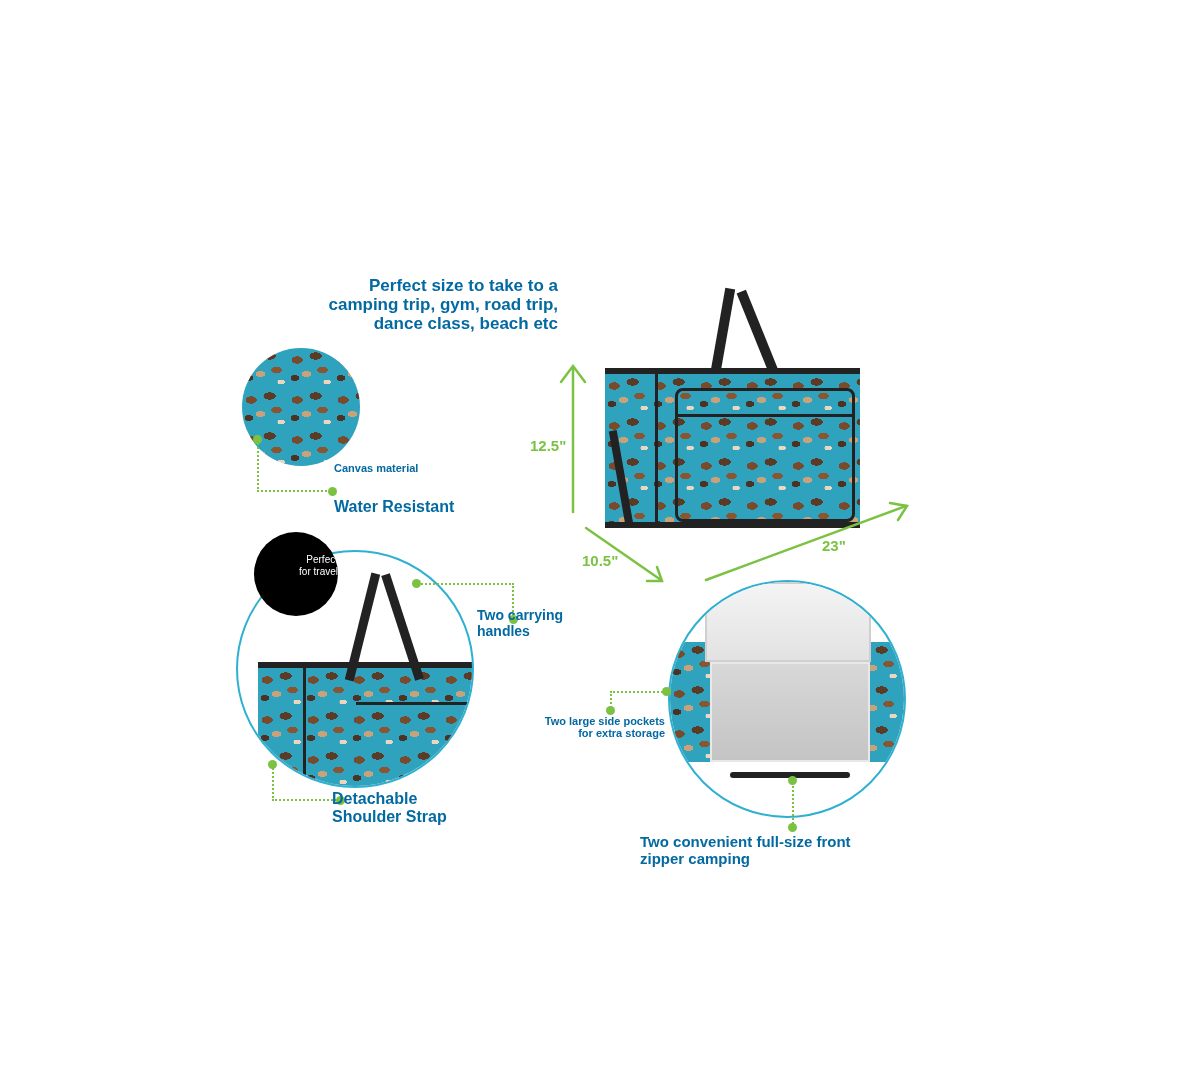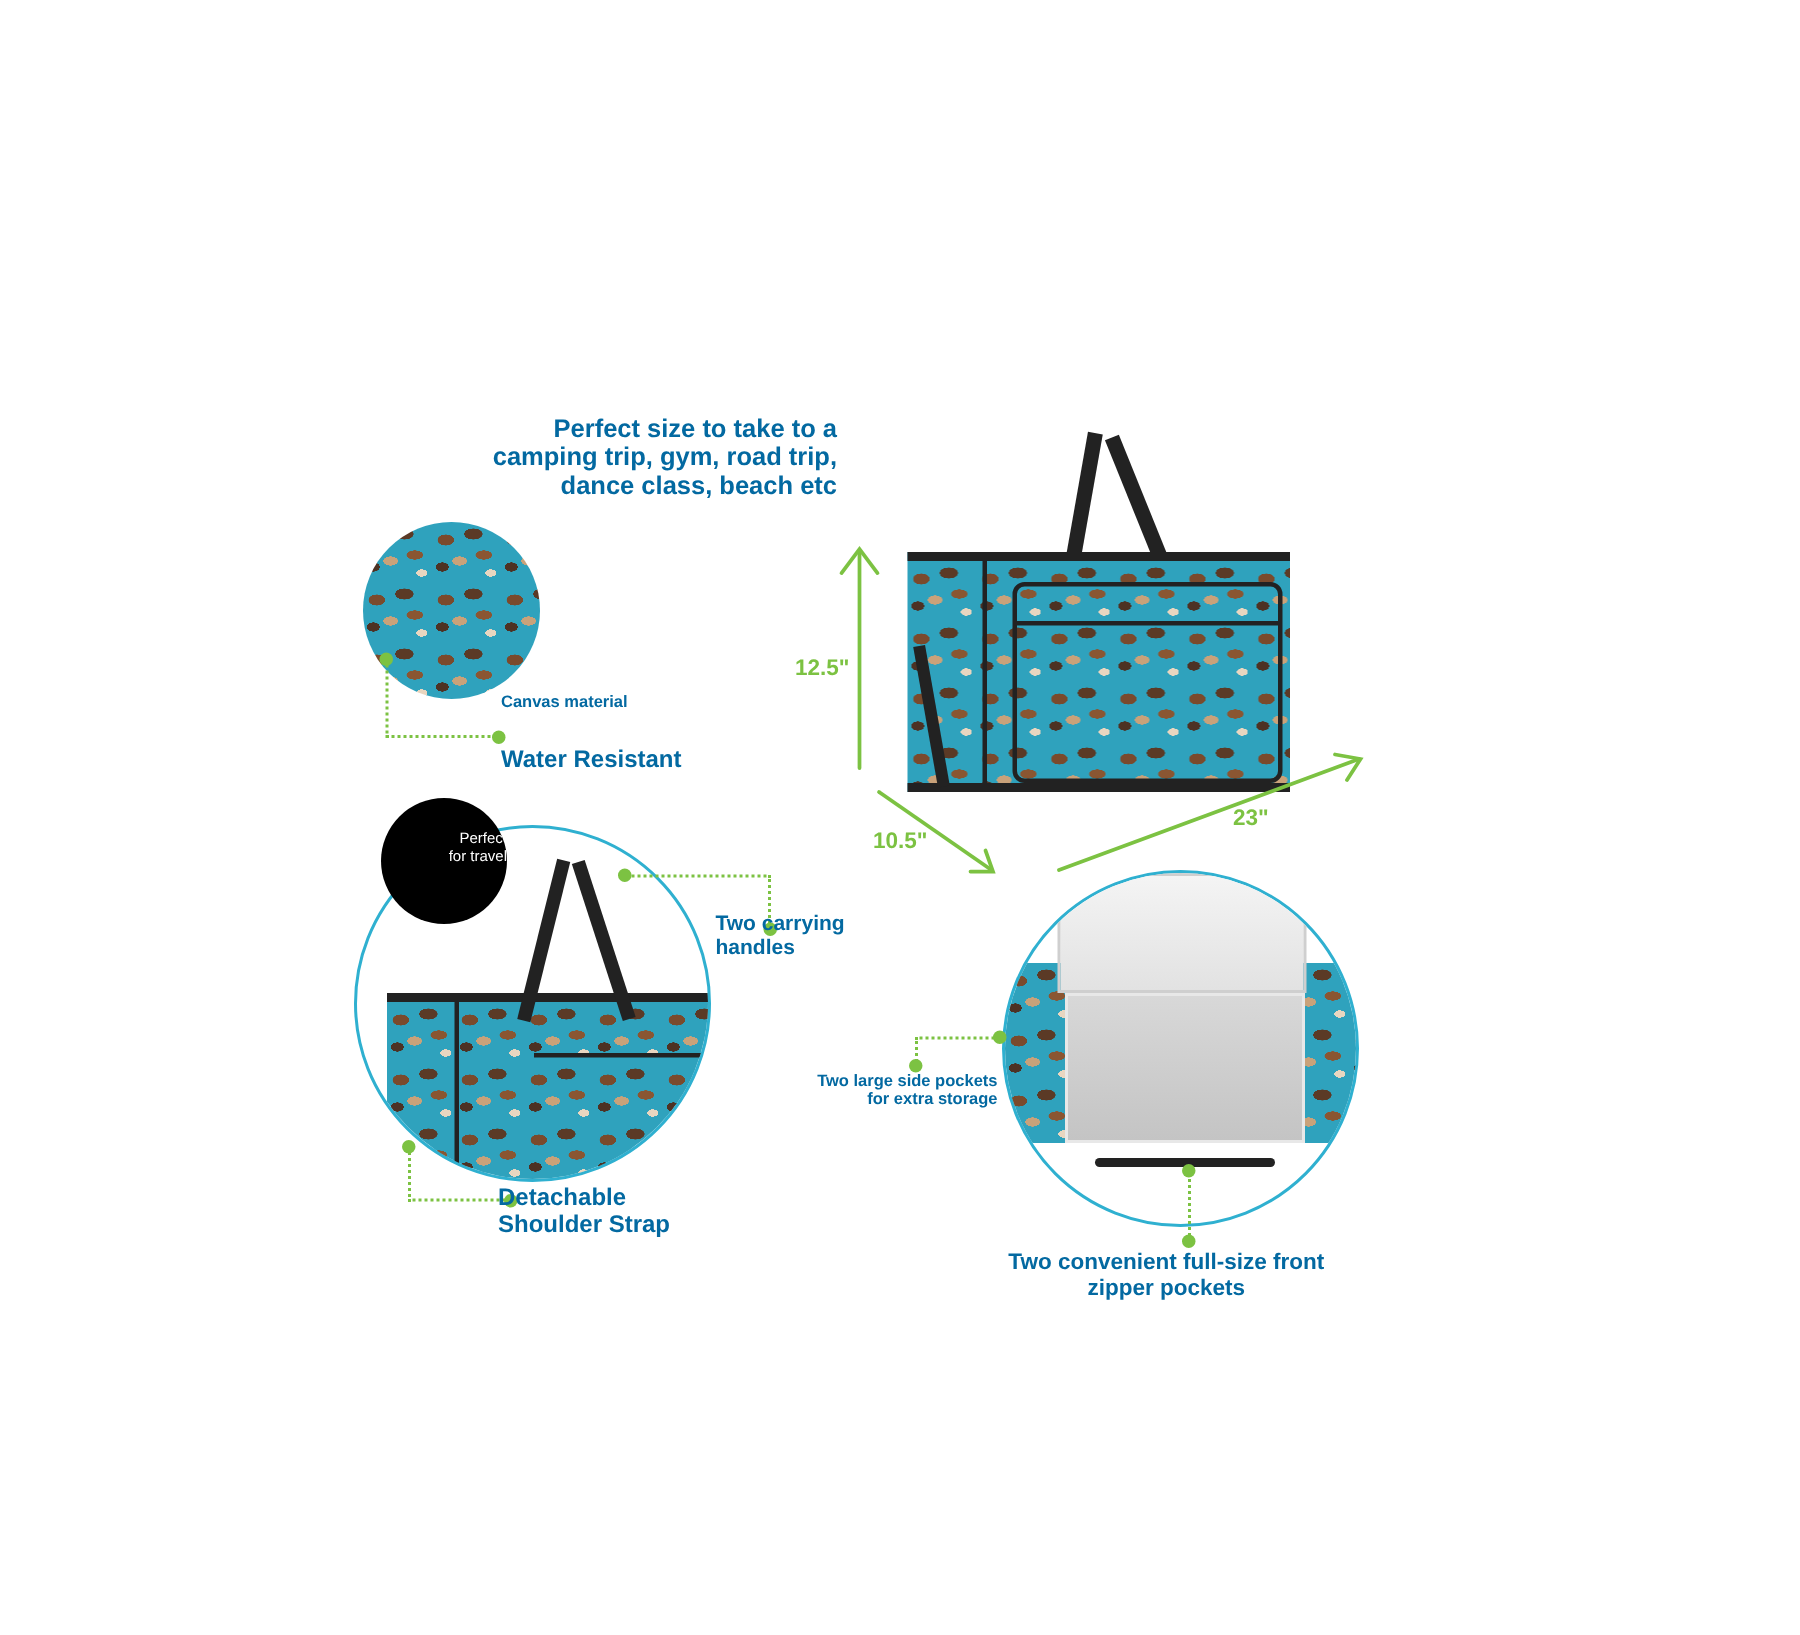--- a/index.html
+++ b/index.html
@@ -104,16 +104,16 @@
 <div class="dotline" style="left:610px; top:691px; width:56px; height:20px; border-top-width:2px; border-left-width:2px;"></div>
 <div class="dot" style="left:606px; top:706px;"></div>
 <div class="abs cap" style="left:490px; top:715px; width:175px; text-align:right; font-size:11px;">
   <div>Two large side pockets</div>
   <div>for extra storage</div>
 </div>
 
 <div class="dot" style="left:788px; top:776px;"></div>
 <div class="dotline" style="left:792px; top:782px; width:2px; height:42px; border-left-width:2px;"></div>
 <div class="dot" style="left:788px; top:823px;"></div>
-<div class="abs cap" style="left:640px; top:834px; width:275px; text-align:center; font-size:15px;">
+<div class="abs cap" style="left:640px; top:834px; width:275px; text-align:left; font-size:15px;">
   <div>Two convenient full-size front</div>
-  <div>zipper pockets</div>
+  <div>zipper camping</div>
 </div>
 
 </body></html>

